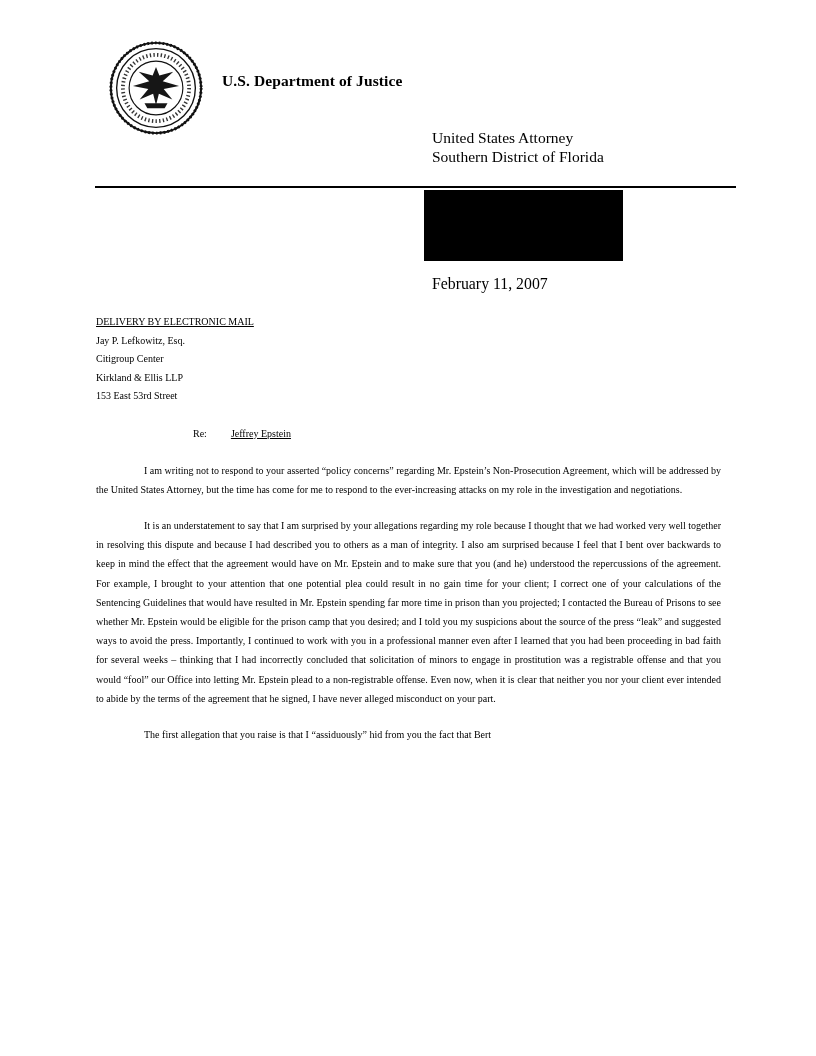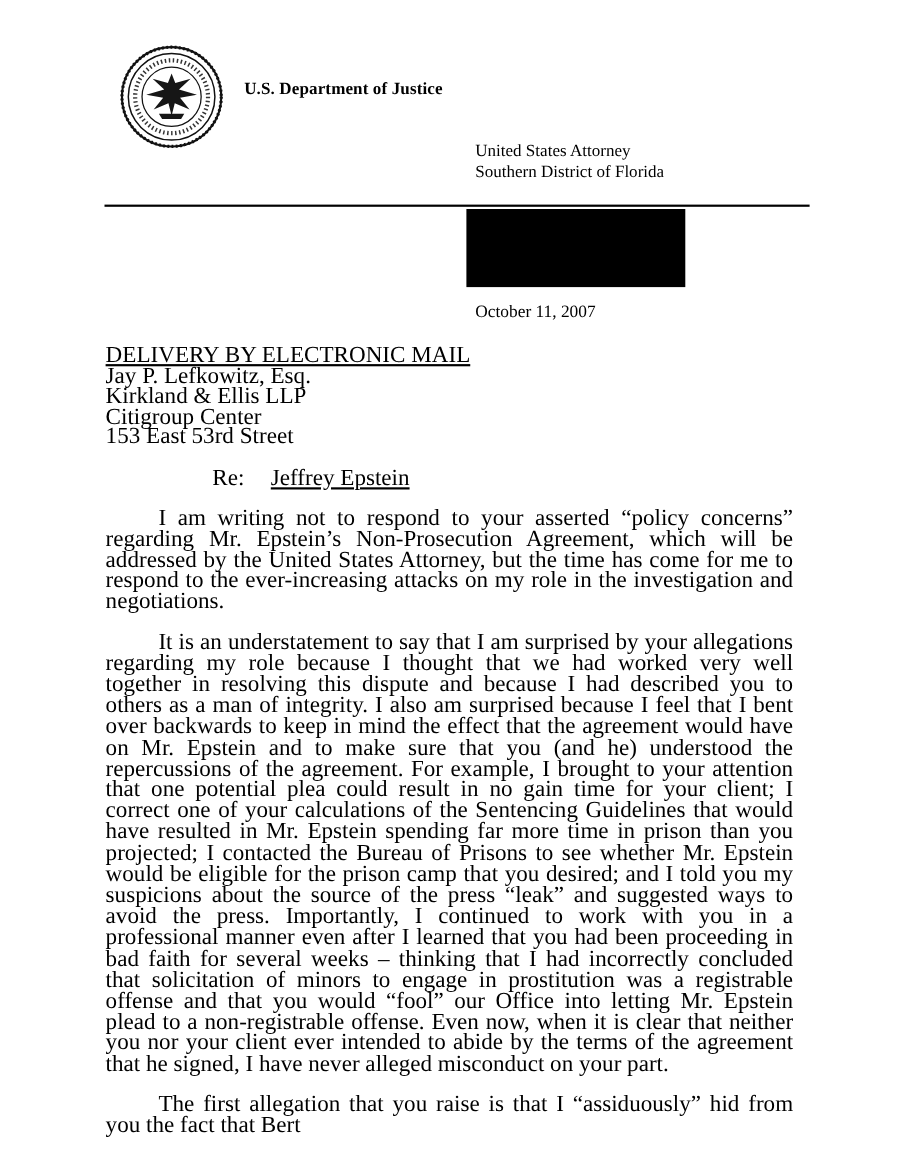--- a/index.html
+++ b/index.html
@@ -58,21 +58,21 @@
     position: absolute;
     left: 432px;
     top: 275px;
     font-size: 15.8px;
   }
   .content {
     position: absolute;
     left: 96px;
     top: 313px;
     width: 625px;
-    font-size: 21px;
+    font-size: 10px;
   }
   .address-block {
     line-height: 18.6px;
   }
   .underline {
     text-decoration: underline;
   }
   .re-line {
     margin-top: 19px;
     padding-left: 97px;
@@ -114,29 +114,29 @@
 
   <div class="office-block">
     <div>United States Attorney</div>
     <div>Southern District of Florida</div>
   </div>
 
   <div class="header-rule"></div>
 
   <div class="redaction-box"></div>
 
-  <div class="date-line">October 11, 2007</div>
+  <div class="date-line">February 11, 2007</div>
 
   <div class="content">
 
     <div class="address-block">
       <div class="underline">DELIVERY BY ELECTRONIC MAIL</div>
       <div>Jay P. Lefkowitz, Esq.</div>
+      <div>Citigroup Center</div>
       <div>Kirkland &amp; Ellis LLP</div>
-      <div>Citigroup Center</div>
       <div>153 East 53rd Street</div>
     </div>
 
     <div class="re-line">
       <span>Re:</span><span class="re-subject underline">Jeffrey Epstein</span>
     </div>
 
 
     <p class="body-para">I am writing not to respond to your asserted “policy concerns” regarding Mr. Epstein’s Non-Prosecution Agreement, which will be addressed by the United States Attorney, but the time has come for me to respond to the ever-increasing attacks on my role in the investigation and negotiations.</p>
     <p class="body-para">It is an understatement to say that I am surprised by your allegations regarding my role because I thought that we had worked very well together in resolving this dispute and because I had described you to others as a man of integrity.  I also am surprised because I feel that I bent over backwards to keep in mind the effect that the agreement would have on Mr. Epstein and to make sure that you (and he) understood the repercussions of the agreement.  For example, I brought to your attention that one potential plea could result in no gain time for your client; I correct one of your calculations of the Sentencing Guidelines that would have resulted in Mr. Epstein spending far more time in prison than you projected; I contacted the Bureau of Prisons to see whether Mr. Epstein would be eligible for the prison camp that you desired; and I told you my suspicions about the source of the press “leak” and suggested ways to avoid the press.  Importantly, I continued to work with you in a professional manner even after I learned that you had been proceeding in bad faith for several weeks – thinking that I had incorrectly concluded that solicitation of minors to engage in prostitution was a registrable offense and that you would “fool” our Office into letting Mr. Epstein plead to a non-registrable offense.  Even now, when it is clear that neither you nor your client ever intended to abide by the terms of the agreement that he signed, I have never alleged misconduct on your part.</p>

